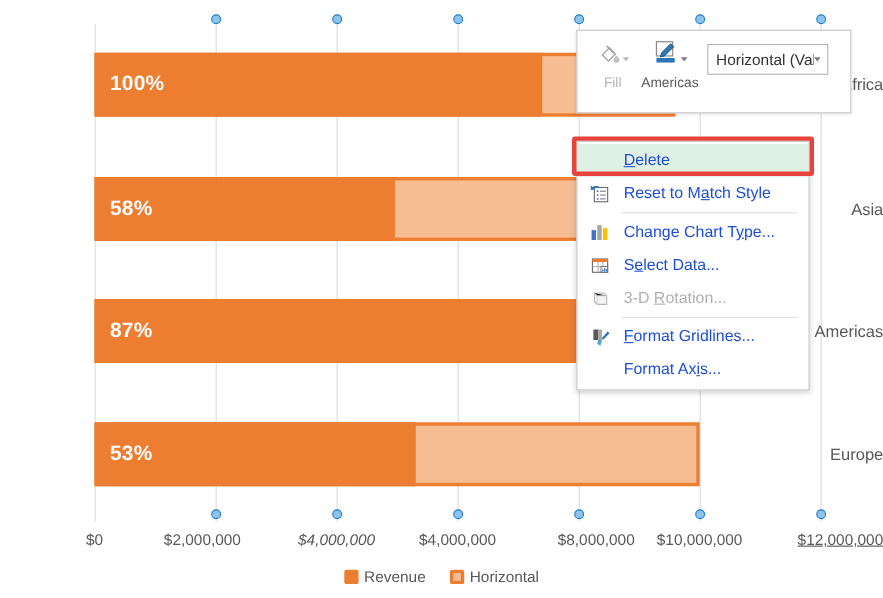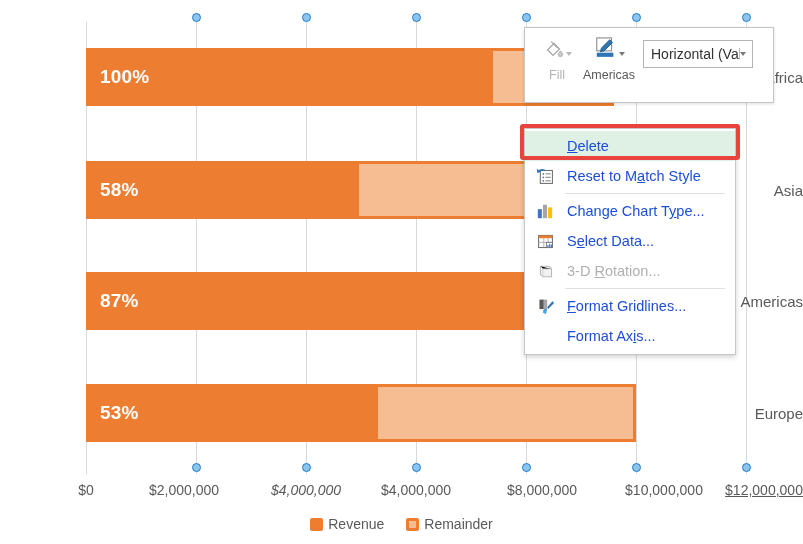--- a/index.html
+++ b/index.html
@@ -279,31 +279,31 @@
       <div class="bar-total" style="width:550px;"></div>
       <div class="bar-revenue" style="width:292px;"></div>
       <div class="bar-dlabel">53%</div>
     </div>
 
     <div class="xtick" style="left:86px;">$0</div>
     <div class="xtick" style="left:184px;">$2,000,000</div>
     <div class="xtick" style="left:306px;font-style:italic;">$4,000,000</div>
     <div class="xtick" style="left:416px;">$4,000,000</div>
     <div class="xtick" style="left:526px;margin-left:16px;">$8,000,000</div>
-    <div class="xtick" style="left:664px;">$10,000,000</div>
+    <div class="xtick" style="left:636px;">$10,000,000</div>
     <div class="xtick" style="left:764px;text-decoration:underline;">$12,000,000</div>
 
     <div id="legend">
       <div class="legend-item">
         <span class="legend-swatch"></span>
         <span class="legend-text">Revenue</span>
       </div>
       <div class="legend-item">
         <span class="legend-swatch remainder"></span>
-        <span class="legend-text">Remainder</span>
+        <span class="legend-text">Horizontal</span>
       </div>
     </div>
   </div>
 
   <div id="mini-toolbar">
 
     <div class="mt-btn disabled">
       <span class="mt-icon-row">
         <span>
           <svg width="22" height="22" viewBox="0 0 24 24">

